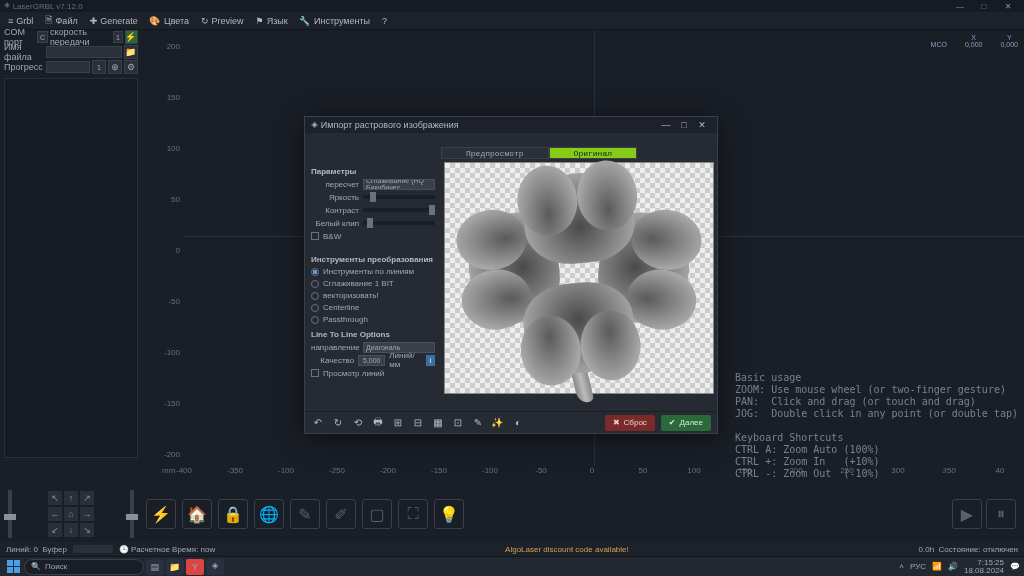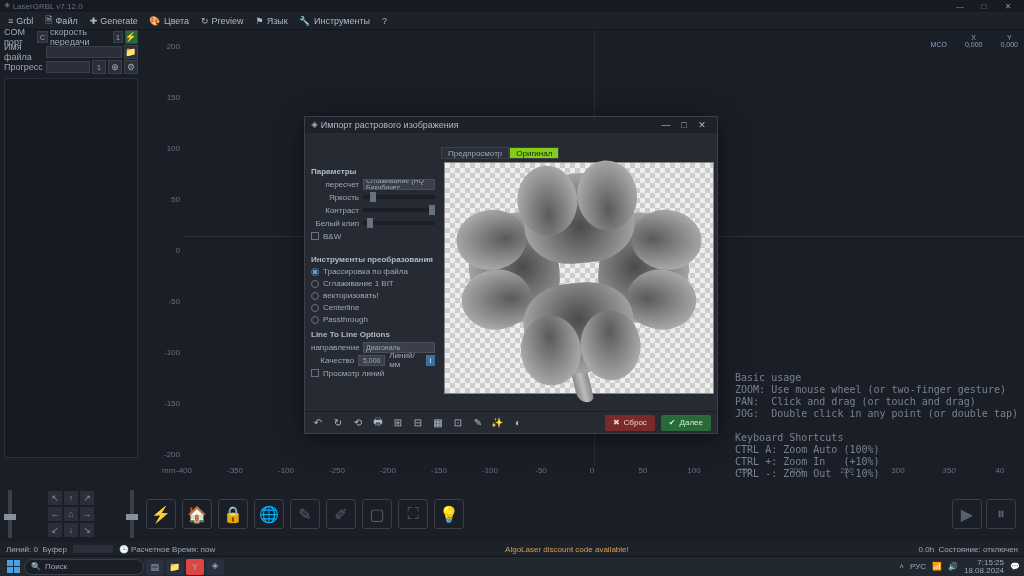--- a/index.html
+++ b/index.html
@@ -55,21 +55,21 @@
 .dlgleft .chk { display:flex; align-items:center; gap:4px; height:13px; }
 .dlgleft .chk .box { width:8px; height:8px; border:1px solid #6a7080; }
 .dlgleft .rdo { display:flex; align-items:center; gap:4px; height:12px; }
 .dlgleft .rdo .dot { width:8px; height:8px; border:1px solid #6a7080; border-radius:50%; }
 .dlgleft .rdo.sel .dot { background:radial-gradient(circle,#5a9fd4 50%,transparent 55%); }
 .dlgleft .combo { flex:1; height:11px; background:#3a3f4a; border:1px solid #4a4f5a; font-size:7px; padding:0 2px; display:flex; align-items:center; overflow:hidden; }
 .dlgleft .numbox { width:30px; height:11px; background:#3a3f4a; border:1px solid #4a4f5a; font-size:7px; display:flex; align-items:center; justify-content:center; }
 .dlgleft .qi { width:10px; height:11px; background:#3a6fa4; font-size:7px; display:flex; align-items:center; justify-content:center; color:#fff; }
 .dlgright { flex:1; display:flex; flex-direction:column; }
 .tabs { display:flex; height:12px; font-size:8px; }
-.tabs .tab { padding:0 6px; background:#2a2f3a; border:1px solid #3a3f4a; display:flex; align-items:center;}
+.tabs .tab { padding:0 24px; background:#2a2f3a; border:1px solid #3a3f4a; display:flex; align-items:center;font-family:Liberation Mono, monospace;}
 .tabs .tab.active { background:#84cc16; color:#222; }
 .preview { flex:1; margin:3px; background:#fff; border:1px solid #888; display:flex; align-items:center; justify-content:center; position:relative; }
 .checker { position:absolute; inset:0;
   background:
     linear-gradient(45deg,#ccc 25%,transparent 25%,transparent 75%,#ccc 75%),
     linear-gradient(45deg,#ccc 25%,#eee 25%,#eee 75%,#ccc 75%);
   background-size:10px 10px; background-position:0 0,5px 5px; }
 .clover { position:relative; width:230px; height:230px; }
 .leaf { position:absolute; width:110px; height:90px; background:radial-gradient(ellipse at 50% 60%,#4a4a4a 0%,#888 50%,#b0b0b0 80%); border-radius:60% 60% 50% 50%; }
 .leaf::before,.leaf::after { content:""; position:absolute; width:60px; height:70px; background:radial-gradient(ellipse at 50% 70%,#5a5a5a 0%,#999 60%,#c0c0c0 95%); border-radius:50%; top:-10px; }
@@ -276,21 +276,21 @@
           </div>
       </div>
       <div class="chk">
           <span class="box"></span>
           <span>B&amp;W</span>
         </div>
 
       <div class="sect" style="margin-top:12px">Инструменты преобразования</div>
       <div class="rdo sel">
           <span class="dot"></span>
-          <span>Трассировка по файла</span>
+          <span>Инструменты по линиям</span>
         </div>
       <div class="rdo">
           <span class="dot"></span>
           <span>Сглаживание 1 BIT</span>
         </div>
       <div class="rdo">
           <span class="dot"></span>
           <span>векторизовать!</span>
         </div>
       <div class="rdo">

